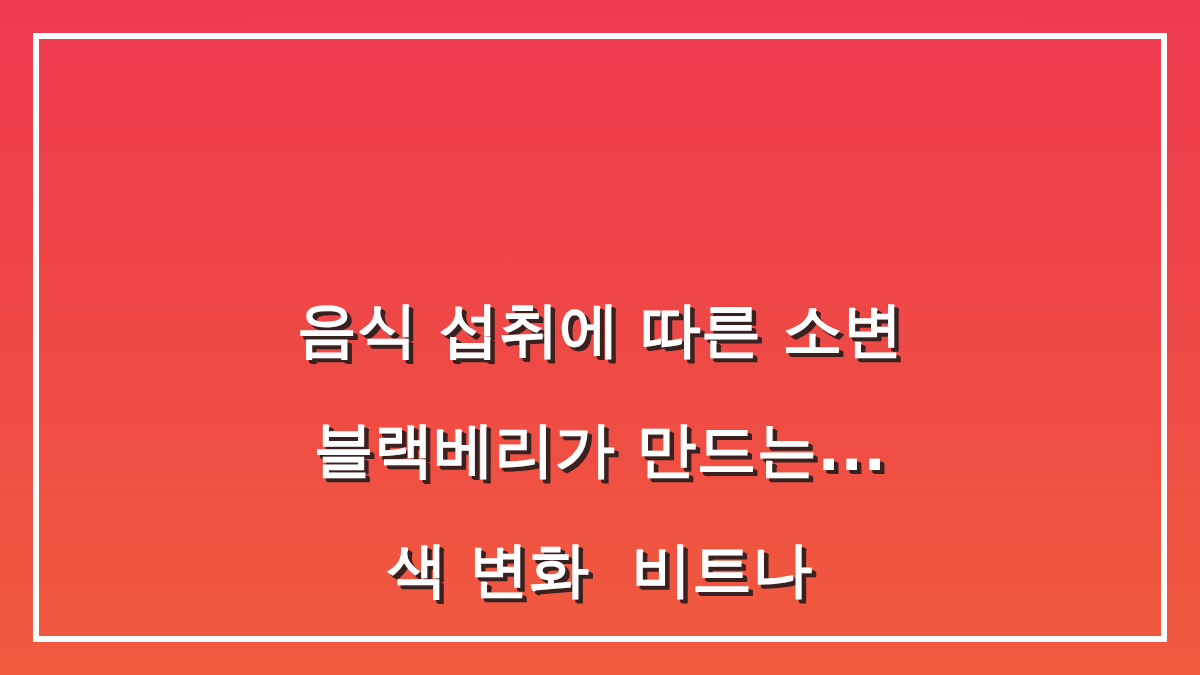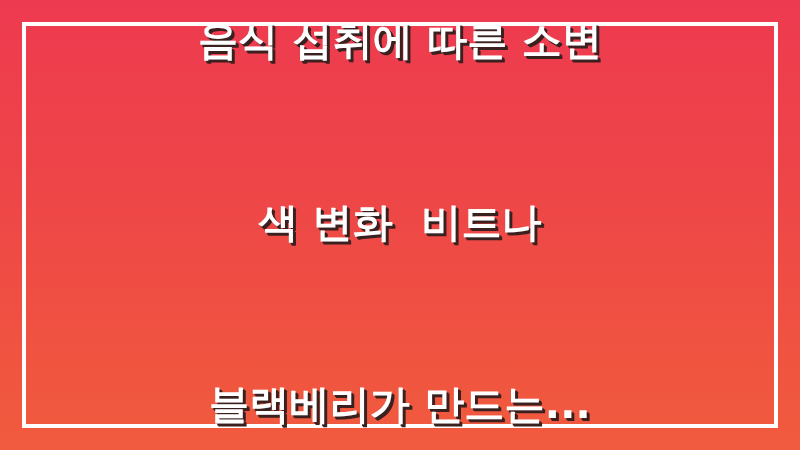--- a/index.html
+++ b/index.html
@@ -41,22 +41,22 @@
 
   .title-block {
     position: absolute;
     left: 0;
     right: 0;
     top: 0;
     bottom: 0;
     display: flex;
     flex-direction: column;
     align-items: center;
-    justify-content: space-between;
-    padding-bottom: 6px;
+    justify-content: flex-end;
+    padding-bottom: 30px;
     box-sizing: border-box;
   }
 
   .title-line {
     display: block;
     width: 100%;
     text-align: center;
     color: #ffffff;
     font-size: 40px;
     line-height: 80px;
@@ -70,17 +70,17 @@
 </style>
 </head>
 <body>
 
 <div class="canvas">
 
   <div class="frame"></div>
 
   <div class="title-block">
     <span class="title-line">음식 섭취에 따른 소변</span>
+    <span class="title-line">블랙베리가 만드는...</span>
     <span class="title-line">색 변화  비트나</span>
-    <span class="title-line">블랙베리가 만드는...</span>
   </div>
 
 </div>
 
 </body></html>

